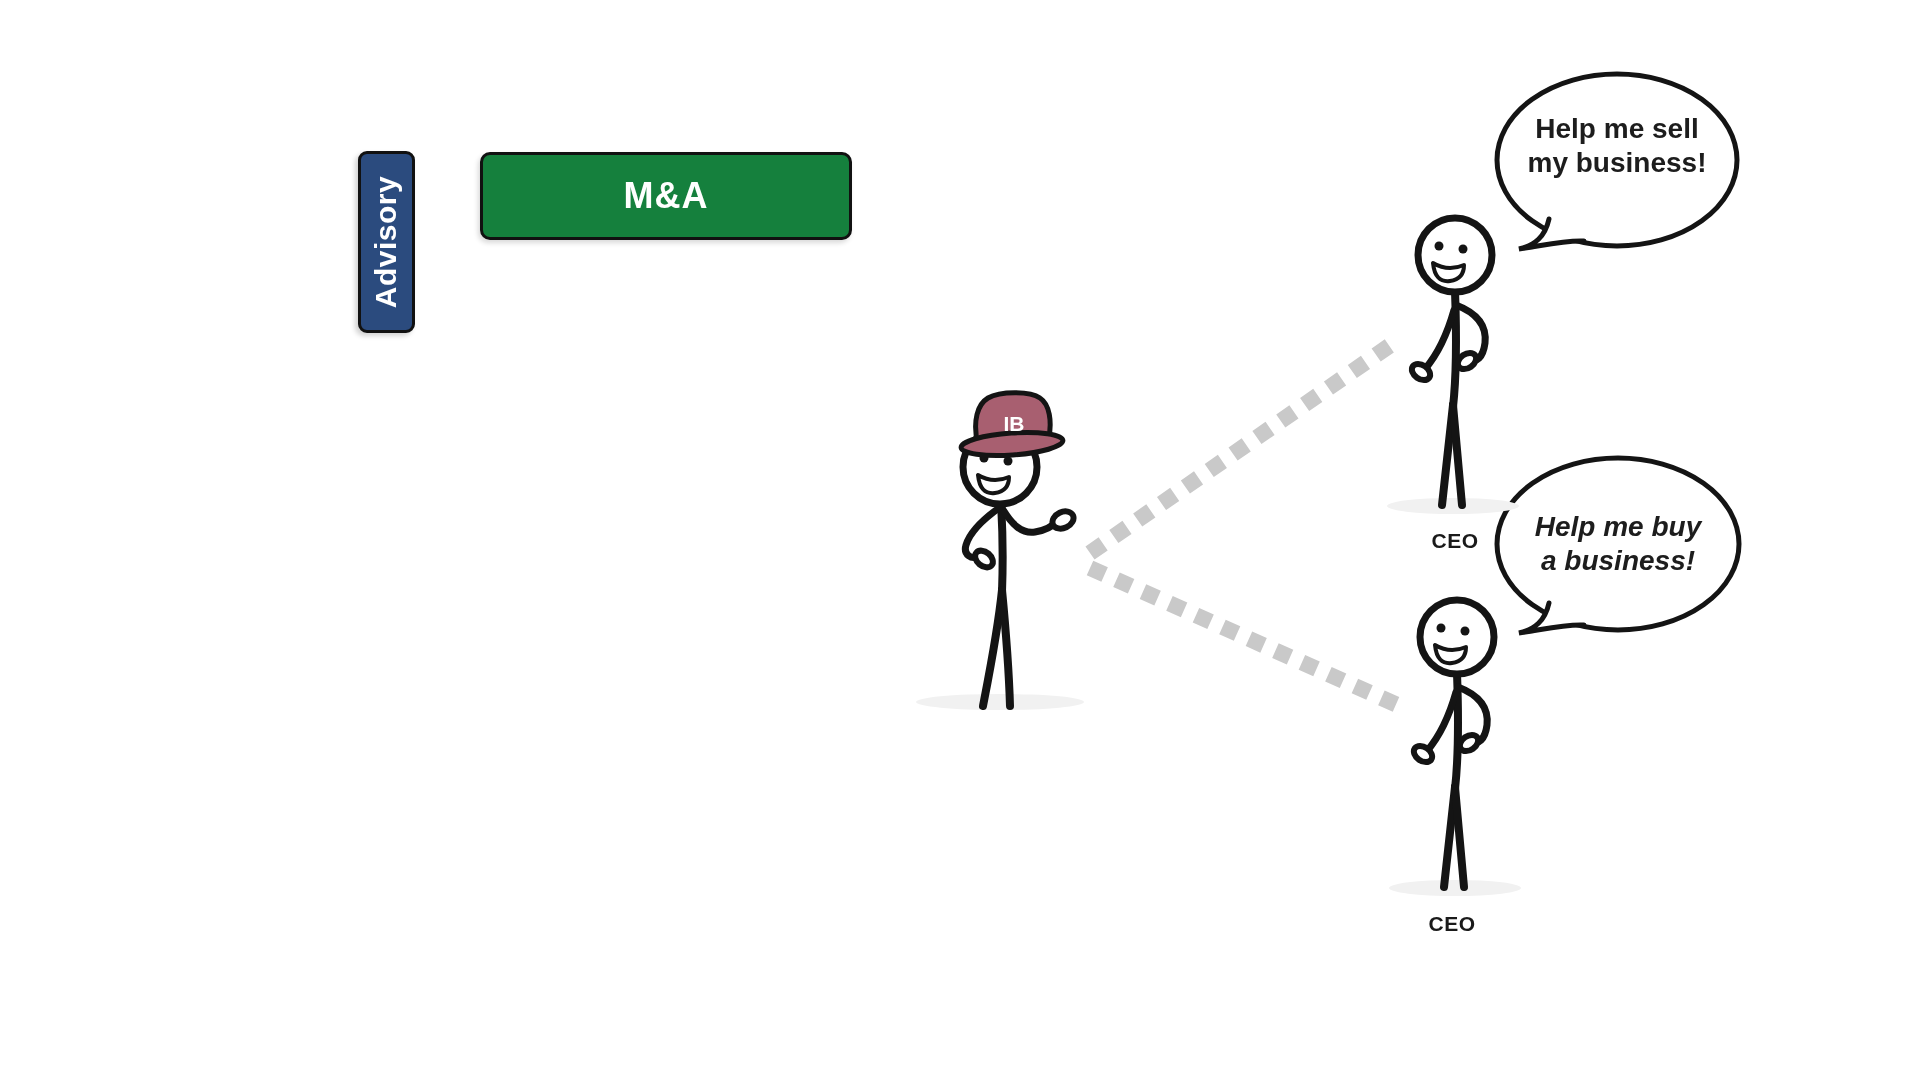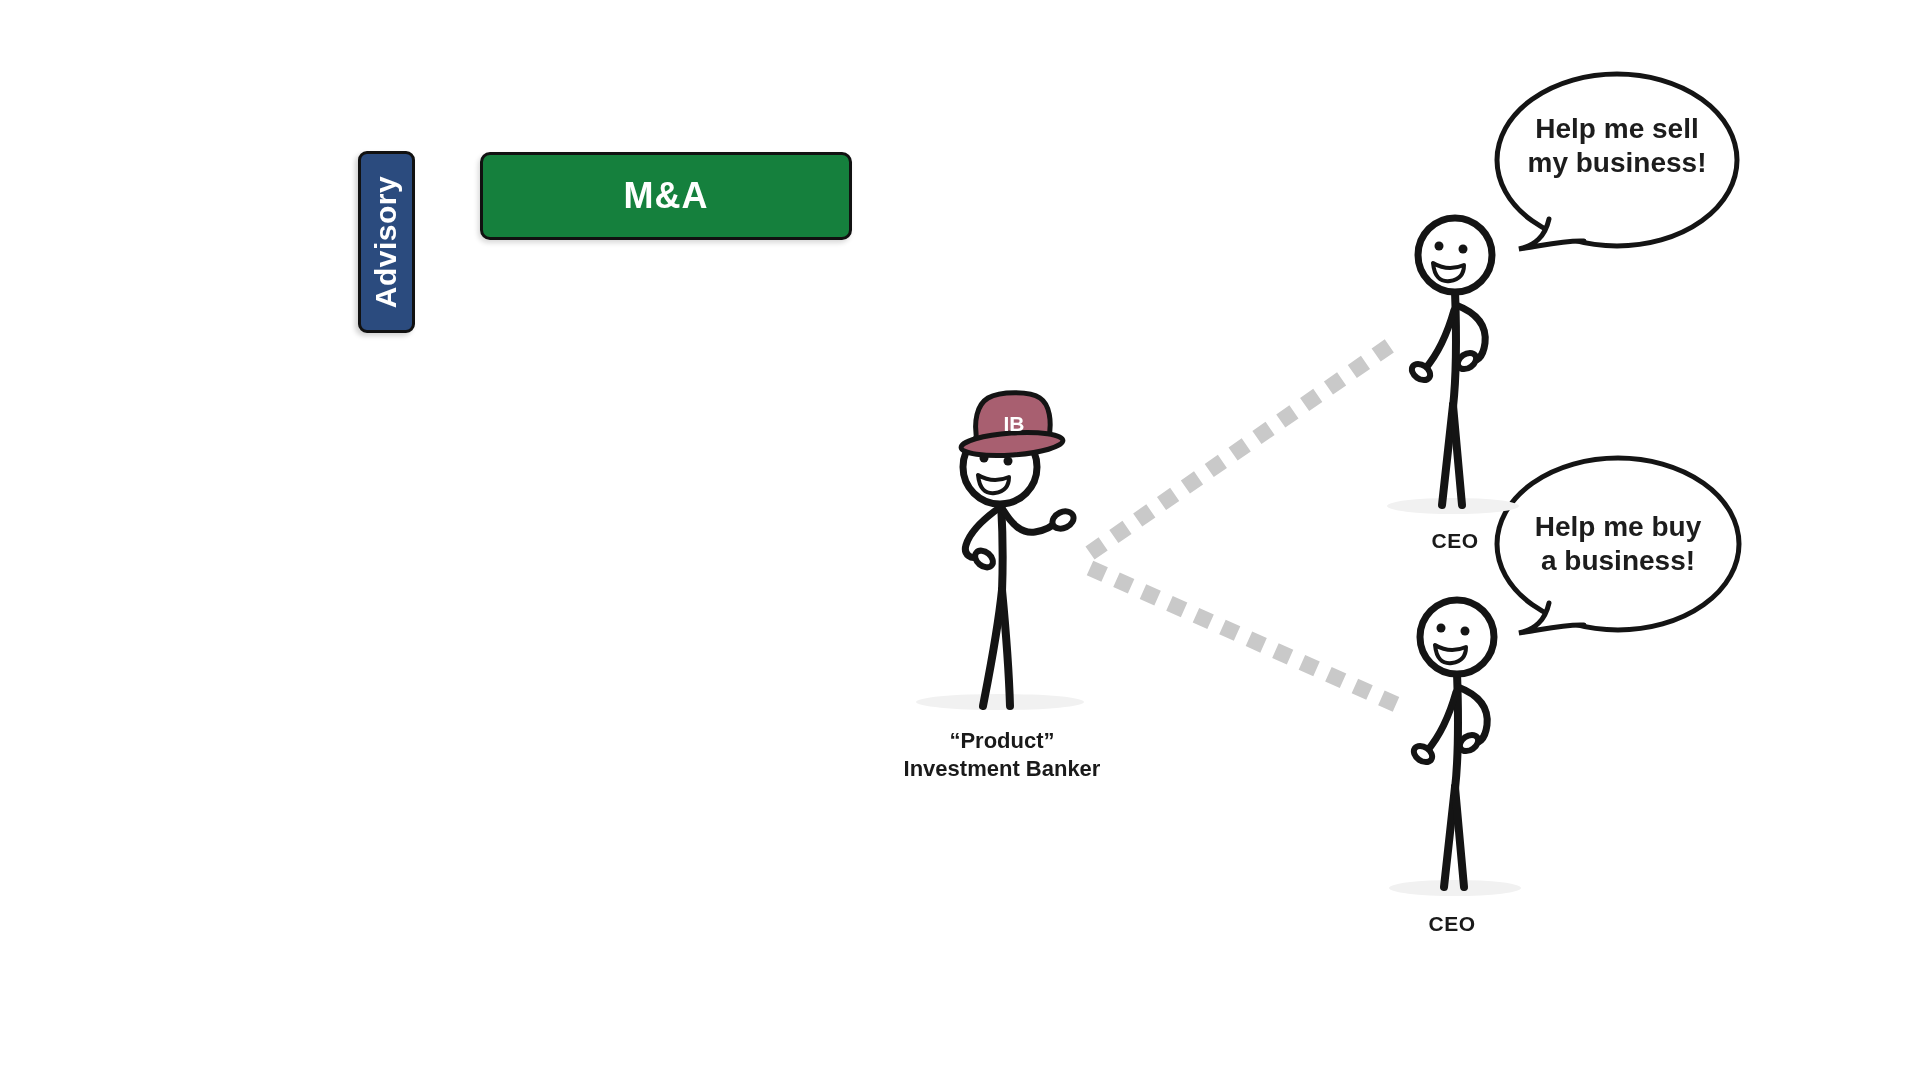--- a/index.html
+++ b/index.html
@@ -71,21 +71,21 @@
     flex-direction: column;
     align-items: center;
     justify-content: center;
     text-align: center;
     color: #1d1d1d;
     font-weight: bold;
     font-size: 28px;
     line-height: 34px;
   }
   .bubble-text-1 { left: 1498px; top: 68px;  width: 238px; height: 156px; }
-  .bubble-text-2 { left: 1497px; top: 466px; width: 242px; height: 156px; }
+  .bubble-text-2 { left: 1497px; top: 466px; width: 242px; height: 156px; font-style: italic; }
   
   .caption {
     position: absolute;
     text-align: center;
     color: #1a1a1a;
     font-weight: bold;
   }
   .banker-caption {
     left: 862px; top: 727px; width: 280px;
     font-size: 22px; line-height: 28px;
@@ -172,20 +172,16 @@
 
   <div class="bubble-text bubble-text-1">
     <div>Help me sell</div>
     <div>my business!</div>
   </div>
   <div class="bubble-text bubble-text-2">
     <div>Help me buy</div>
     <div>a business!</div>
   </div>
 
-  <div class="caption banker-caption">
-    <div>“Product”</div>
-    <div>Investment Banker</div>
-  </div>
   <div class="caption ceo-caption ceo-caption-top">CEO</div>
   <div class="caption ceo-caption ceo-caption-bottom">CEO</div>
 
 </div>
 
 </body></html>

